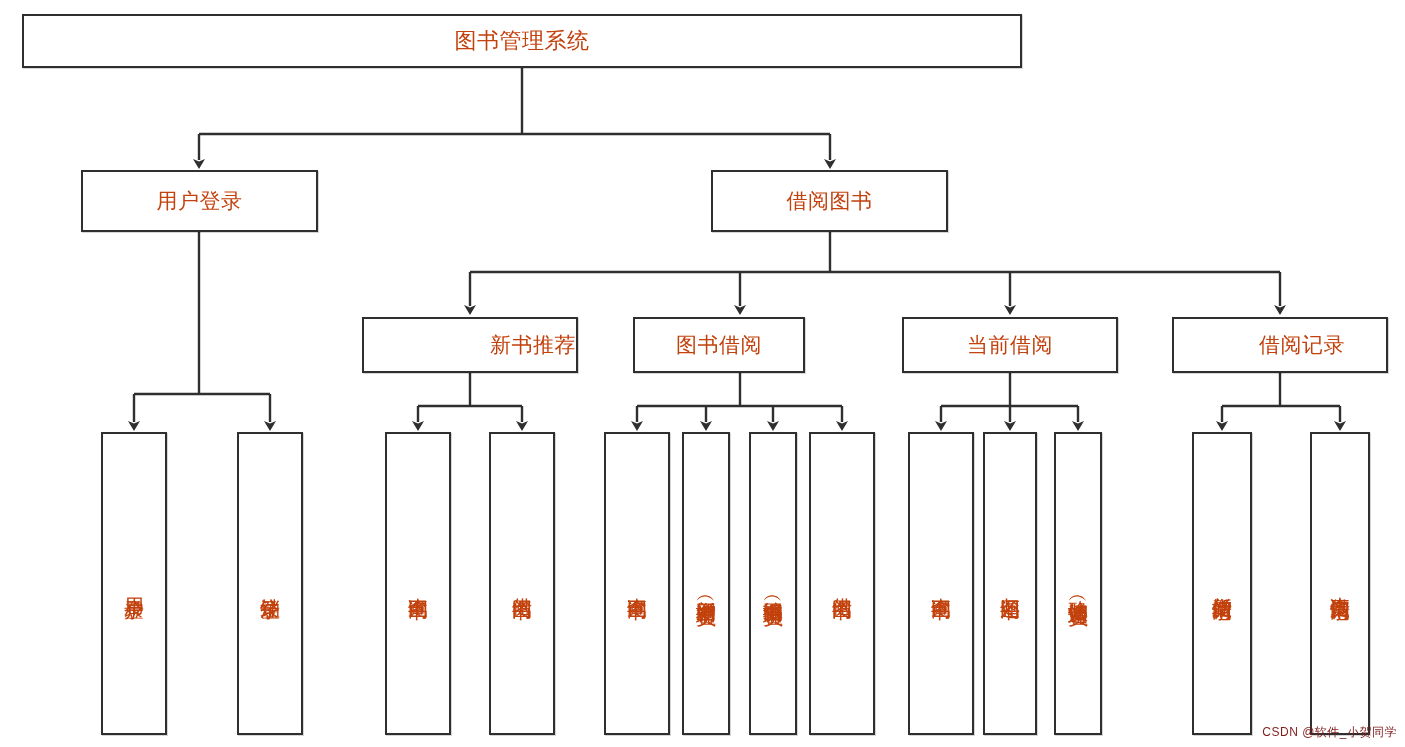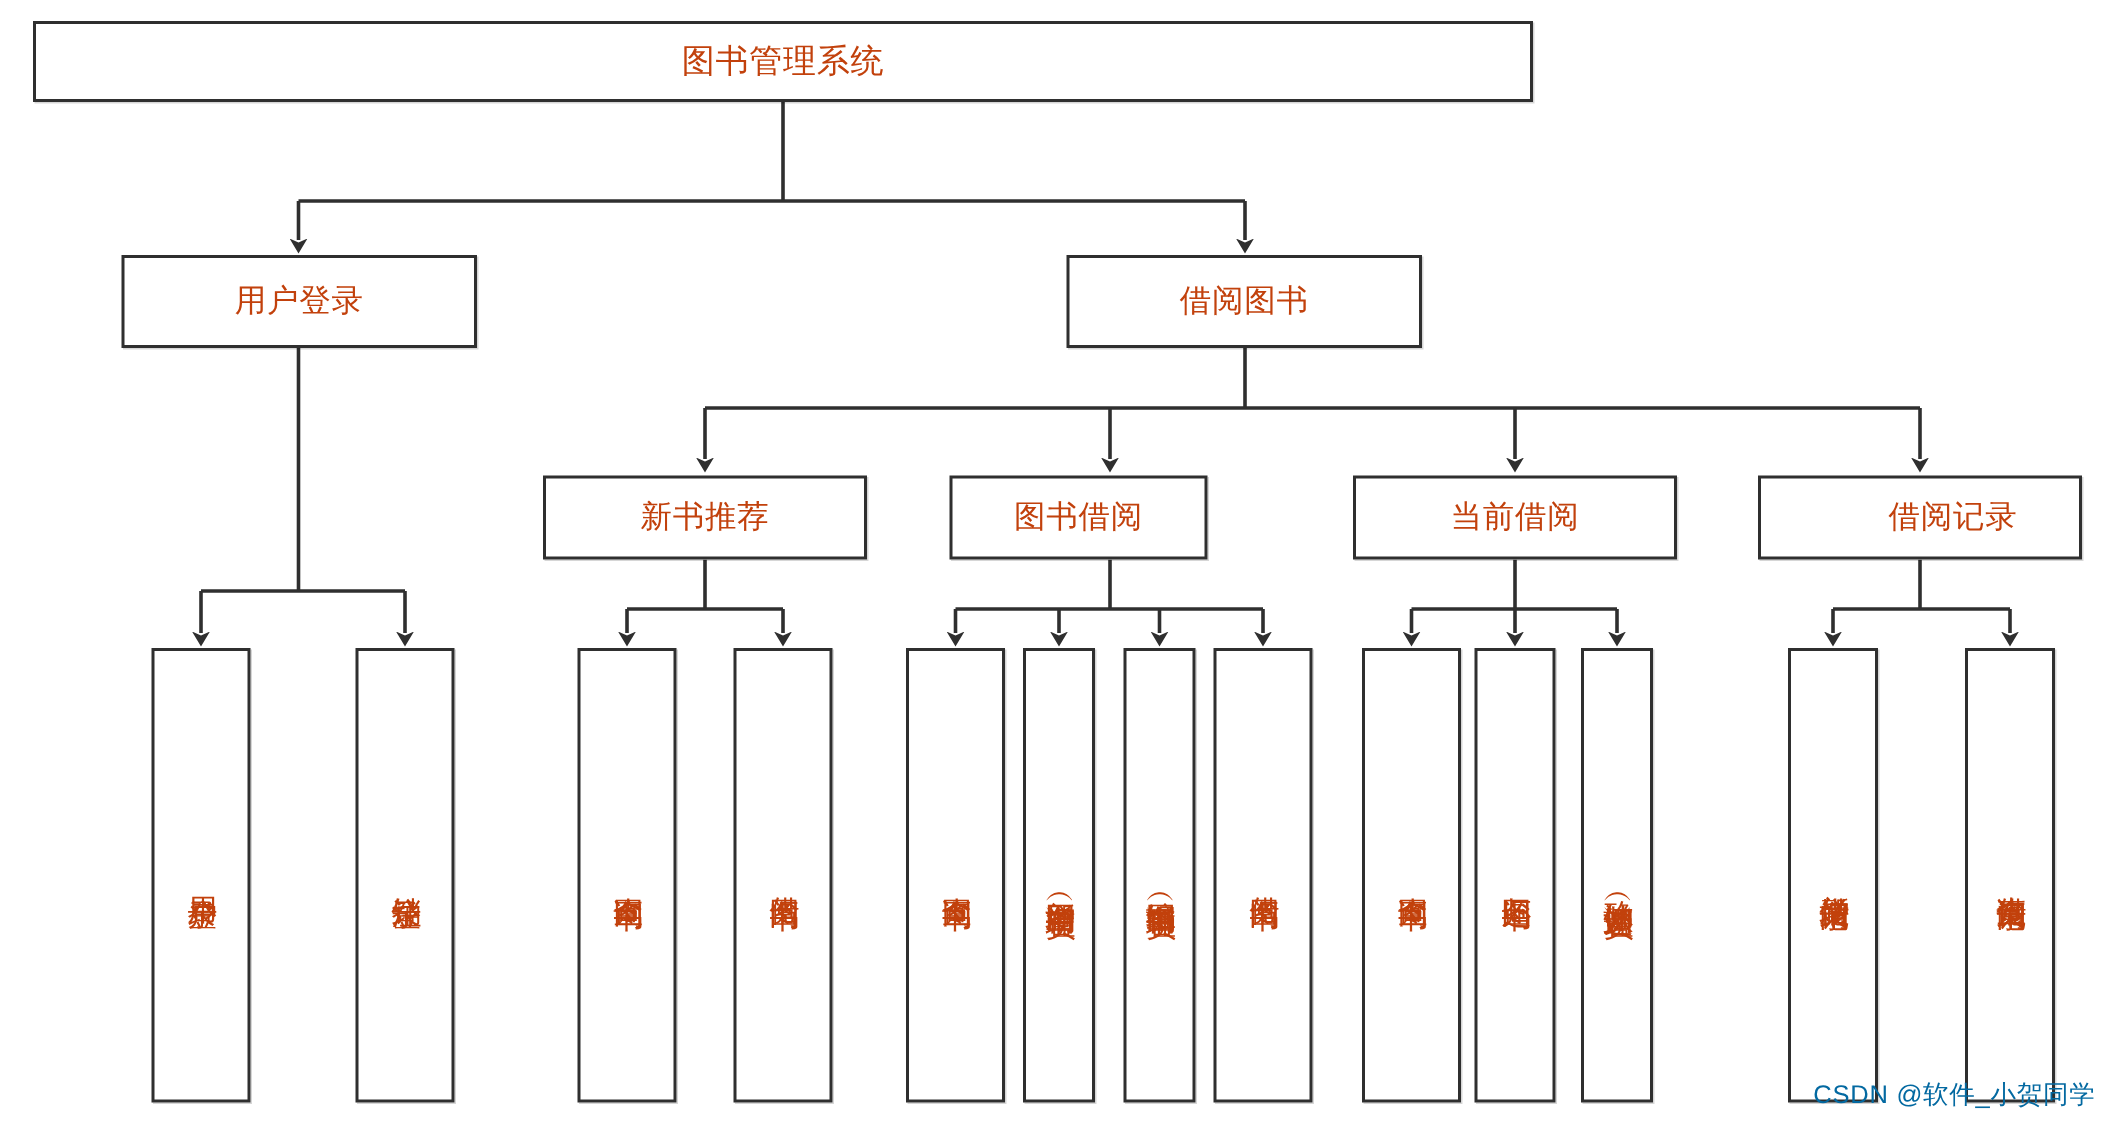--- a/index.html
+++ b/index.html
@@ -62,22 +62,22 @@
     justify-content: center;
   }
   .node.leaf.tall .label {
     align-items: flex-start;
     padding-top: 6px;
   }
   #watermark {
     position: absolute;
     right: 8px;
     bottom: 6px;
-    font-size: 17px;
-    color: #0369a1;
+    font-size: 12px;
+    color: #7f1d1d;
     letter-spacing: 0.5px;
     white-space: nowrap;
     user-select: none;
   }
 </style>
 </head>
 <body>
 
 <div id="canvas">
 
@@ -134,21 +134,21 @@
   </div>
 
   <div class="node" style="left:81px; top:170px; width:237px; height:62px;">
     <span class="label">用户登录</span>
   </div>
 
   <div class="node" style="left:711px; top:170px; width:237px; height:62px;">
     <span class="label">借阅图书</span>
   </div>
 
-  <div class="node" style="left:362px; top:317px; width:216px; height:56px;">
+  <div class="node" style="left:362px; top:317px; width:216px; height:56px;justify-content:flex-end;">
     <span class="label">新书推荐</span>
   </div>
 
   <div class="node" style="left:633px; top:317px; width:172px; height:56px;">
     <span class="label">图书借阅</span>
   </div>
 
   <div class="node" style="left:902px; top:317px; width:216px; height:56px;">
     <span class="label">当前借阅</span>
   </div>

